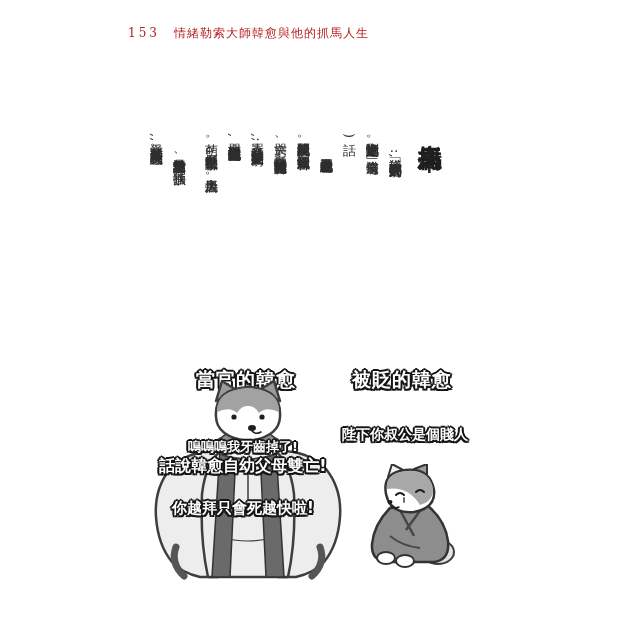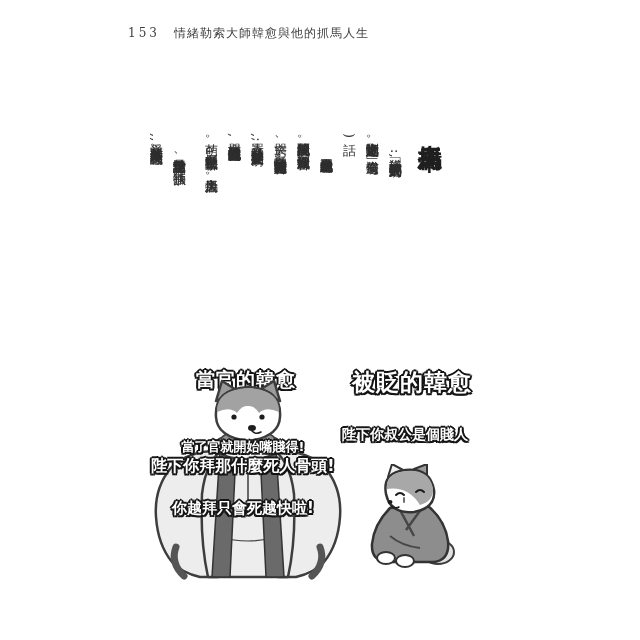--- a/index.html
+++ b/index.html
@@ -4,21 +4,21 @@
 <style>
   html,body{margin:0;padding:0;}
   body{
     width:640px;height:640px;background:#ffffff;overflow:hidden;position:relative;
     font-family:"DejaVu Serif","Liberation Serif",serif;color:#2e2e2e;
   }
   .page{position:absolute;inset:0;background:#ffffff;}
 
   
   .runhead{
-    position:absolute;left:128px;top:25px;font-size:12px;color:#404040;
+    position:absolute;left:128px;top:25px;font-size:12px;color:#b91c1c;
     letter-spacing:1px;white-space:nowrap;
   }
   .runhead .pgnum{margin-right:14px;letter-spacing:3px;}
 
   
   .article{
     position:absolute;top:125px;right:195px;height:252px;
     writing-mode:vertical-rl;text-orientation:mixed;
   }
   .vtitle{
@@ -30,21 +30,21 @@
   .vcol.para-gap{margin-right:9px;}
 
   
   .otext{
     font-family:"DejaVu Sans","Liberation Sans",sans-serif;font-weight:bold;color:#ffffff;
     text-shadow:2px 0 0 #151515,-2px 0 0 #151515,0 2px 0 #151515,0 -2px 0 #151515,
       1.5px 1.5px 0 #151515,-1.5px 1.5px 0 #151515,1.5px -1.5px 0 #151515,-1.5px -1.5px 0 #151515;
     white-space:nowrap;
   }
   .label-left{position:absolute;left:158px;top:367px;font-size:19px;letter-spacing:1px;padding-left:38px;}
-  .label-right{position:absolute;left:352px;top:367px;font-size:23px;letter-spacing:1px;font-family:Liberation Mono, monospace;}
+  .label-right{position:absolute;left:352px;top:367px;font-size:19px;letter-spacing:1px;font-family:Liberation Mono, monospace;}
 
   .speech-left{position:absolute;left:130px;top:437px;width:226px;text-align:center;z-index:5;}
   .speech-left .l1{font-size:13px;line-height:19px;}
   .speech-left .l2{font-size:16px;line-height:19px;}
   .speech-left .l3{font-size:15px;line-height:19px;margin-top:24px;}
   .speech-right{position:absolute;left:342px;top:424px;z-index:5;}
   .speech-right .l1{font-size:14px;line-height:21px;}
   .speech-right .l2{font-size:15px;line-height:21px;}
 
   .doge-big{position:absolute;left:148px;top:379px;z-index:1;}
@@ -120,22 +120,22 @@
       <path d="M54,28 Q58,24 62,28" fill="none" stroke="#1d1d1d" stroke-width="2" stroke-linecap="round"></path>
       <ellipse cx="28" cy="38" rx="2.5" ry="2" fill="#1d1d1d"></ellipse>
       <path d="M29,42 Q33,45 37,43" fill="none" stroke="#1d1d1d" stroke-width="1.5" stroke-linecap="round"></path>
       <path d="M42,34 L42,38" stroke="#6f6f6f" stroke-width="2" stroke-linecap="round"></path>
     </g>
     <ellipse cx="24" cy="94" rx="9" ry="6" fill="#ffffff" stroke="#333333" stroke-width="2"></ellipse>
     <ellipse cx="43" cy="97" rx="9" ry="6" fill="#ffffff" stroke="#333333" stroke-width="2"></ellipse>
   </svg>
 
   <div class="speech-left">
-    <div class="otext l1">當了官就開始嘴賤得!</div>
-    <div class="otext l2">陛下你拜那什麼死人骨頭!</div>
+    <div class="otext l1">嗚嗚嗚我牙齒掉了!</div>
+    <div class="otext l2">話說韓愈自幼父母雙亡!</div>
     <div class="otext l3">你越拜只會死越快啦!</div>
   </div>
 
   <div class="speech-right">
     <div class="otext l1">陛下你叔公是個賤人</div>
   </div>
 
 </div>
 
 </body></html>

